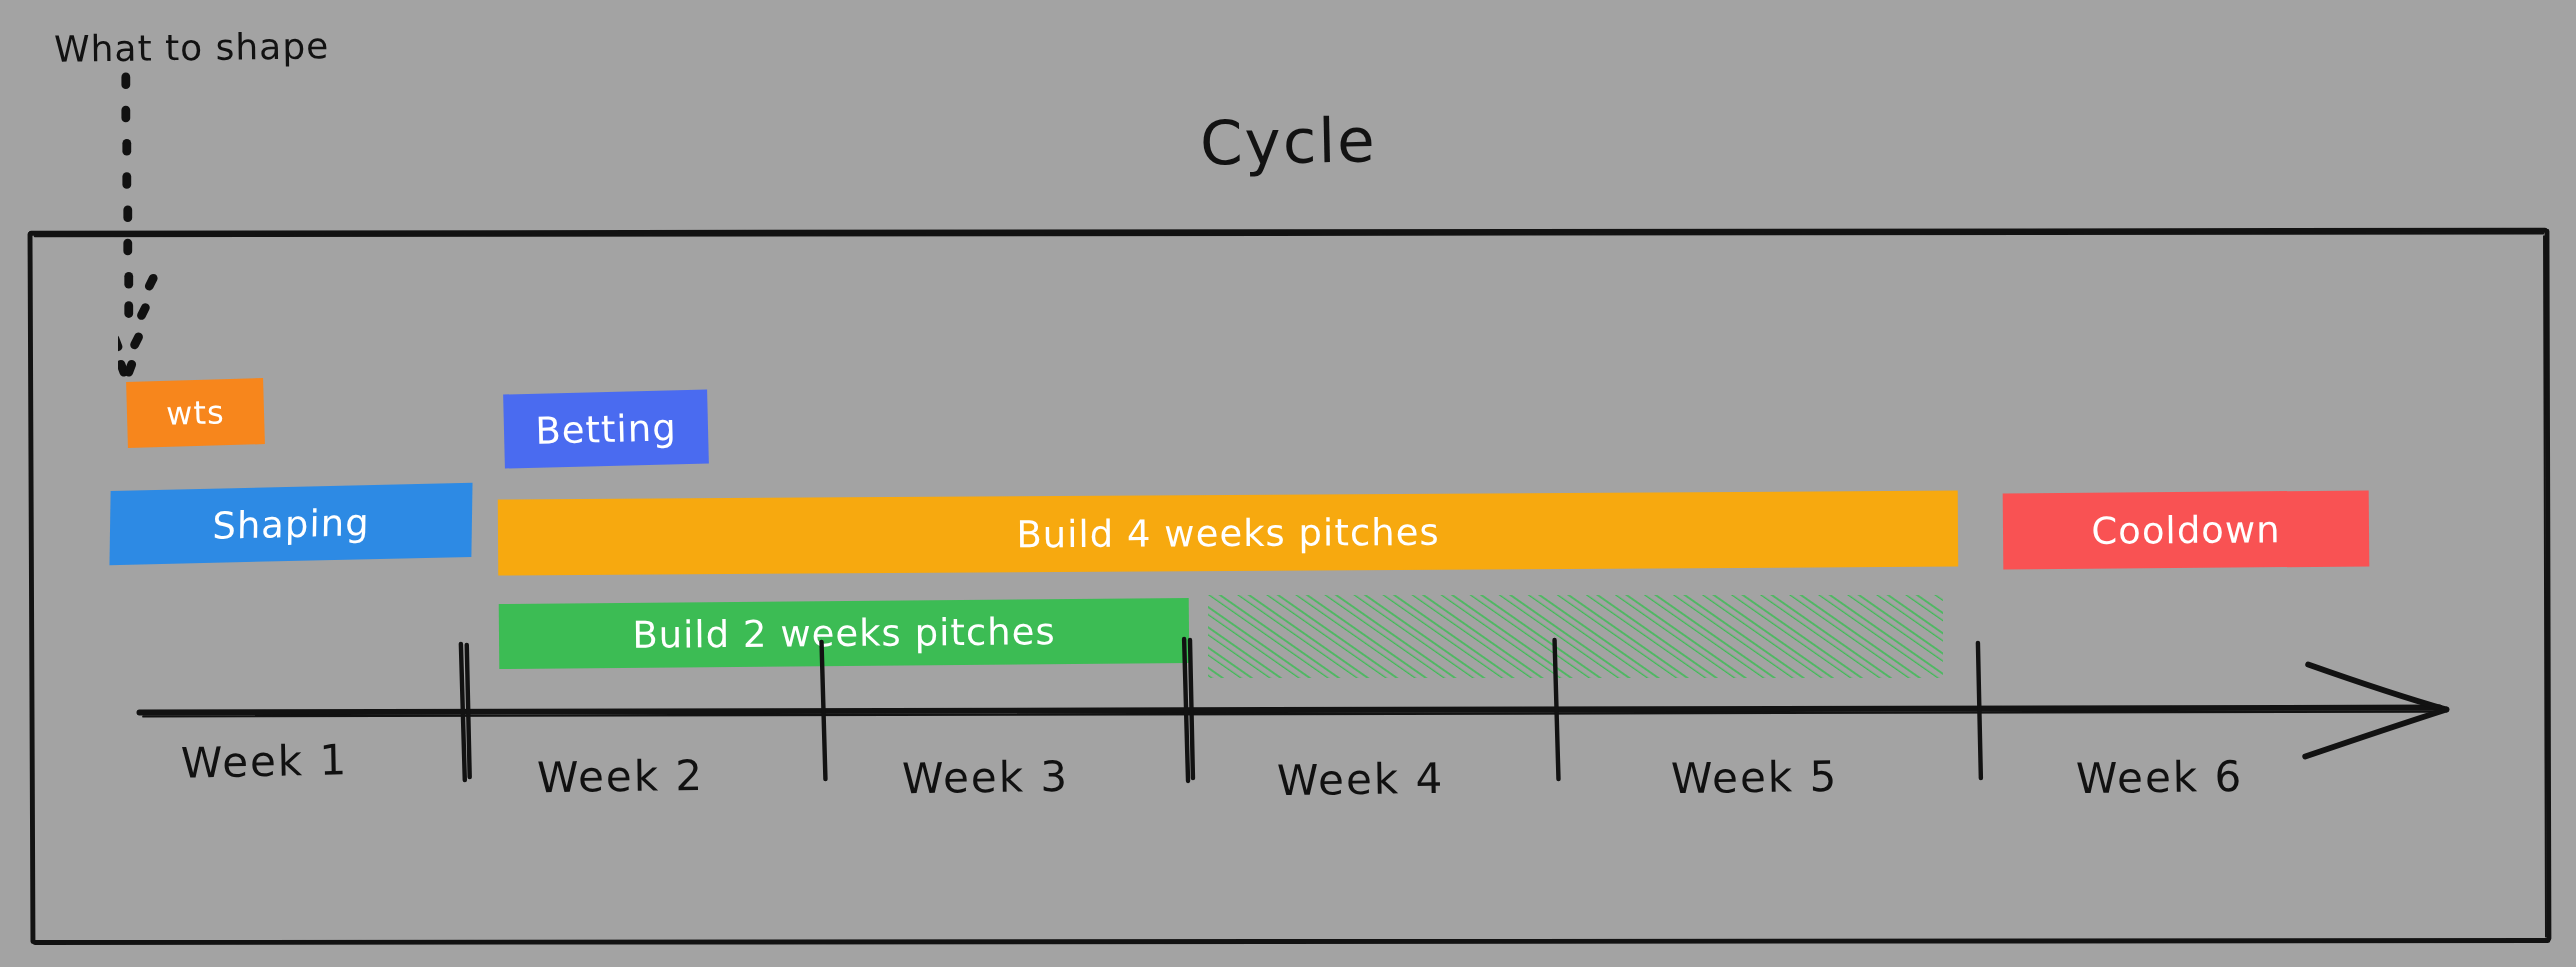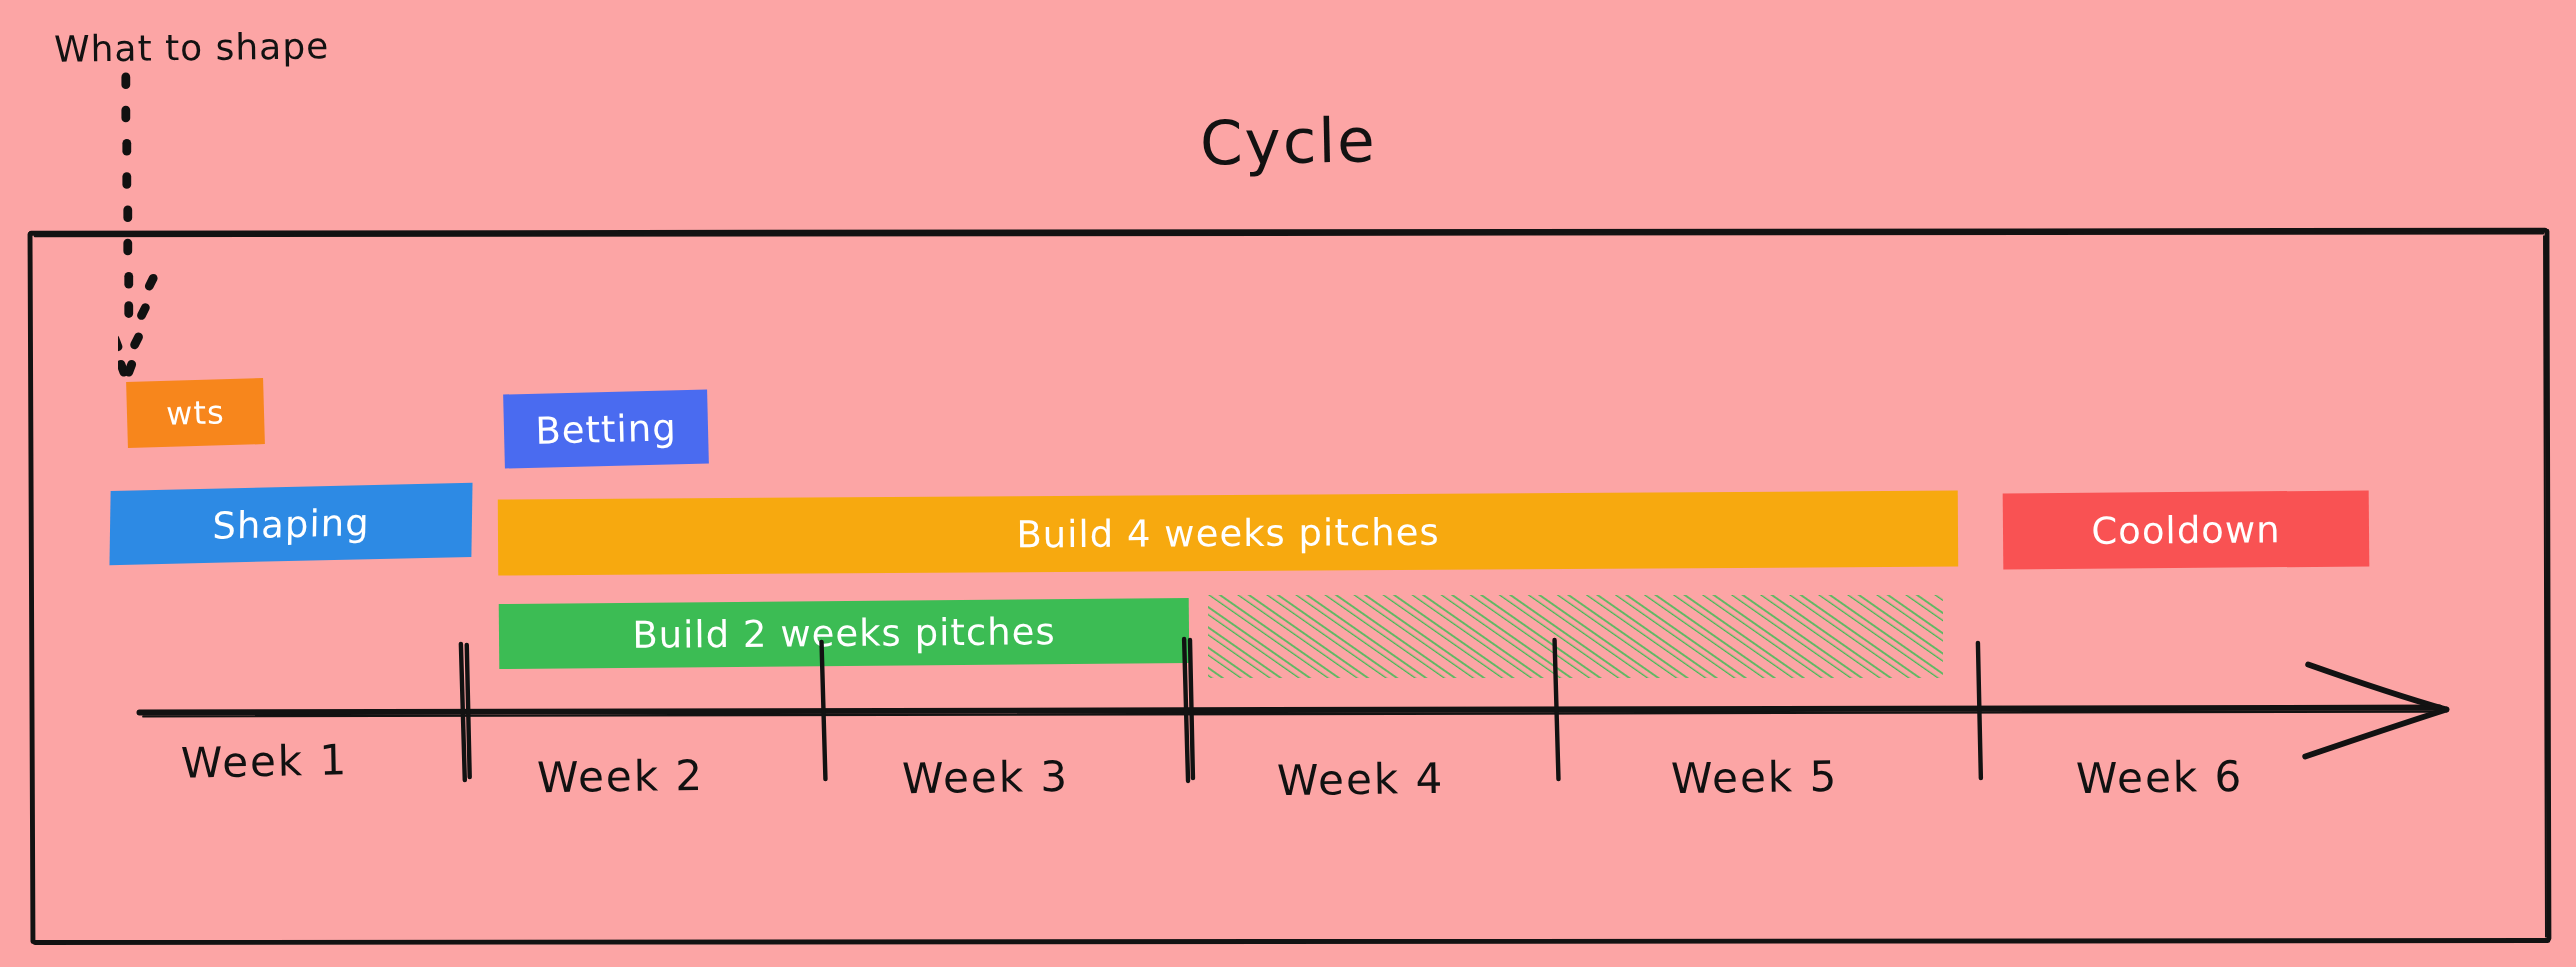--- a/index.html
+++ b/index.html
@@ -14,21 +14,21 @@
     overflow: hidden;
     font-family: "DejaVu Sans", sans-serif;
     position: relative;
   }
 
   #stage {
     position: absolute;
     left: 0; top: 0;
     width: 2576px;
     height: 967px;
-    background: #fca5a5;
+    background: #a3a3a3;
   }
 
   
   .hand {
     font-family: "DejaVu Sans", sans-serif;
     color: #121212;
     font-weight: 500;
     letter-spacing: 1px;
     white-space: nowrap;
   }

